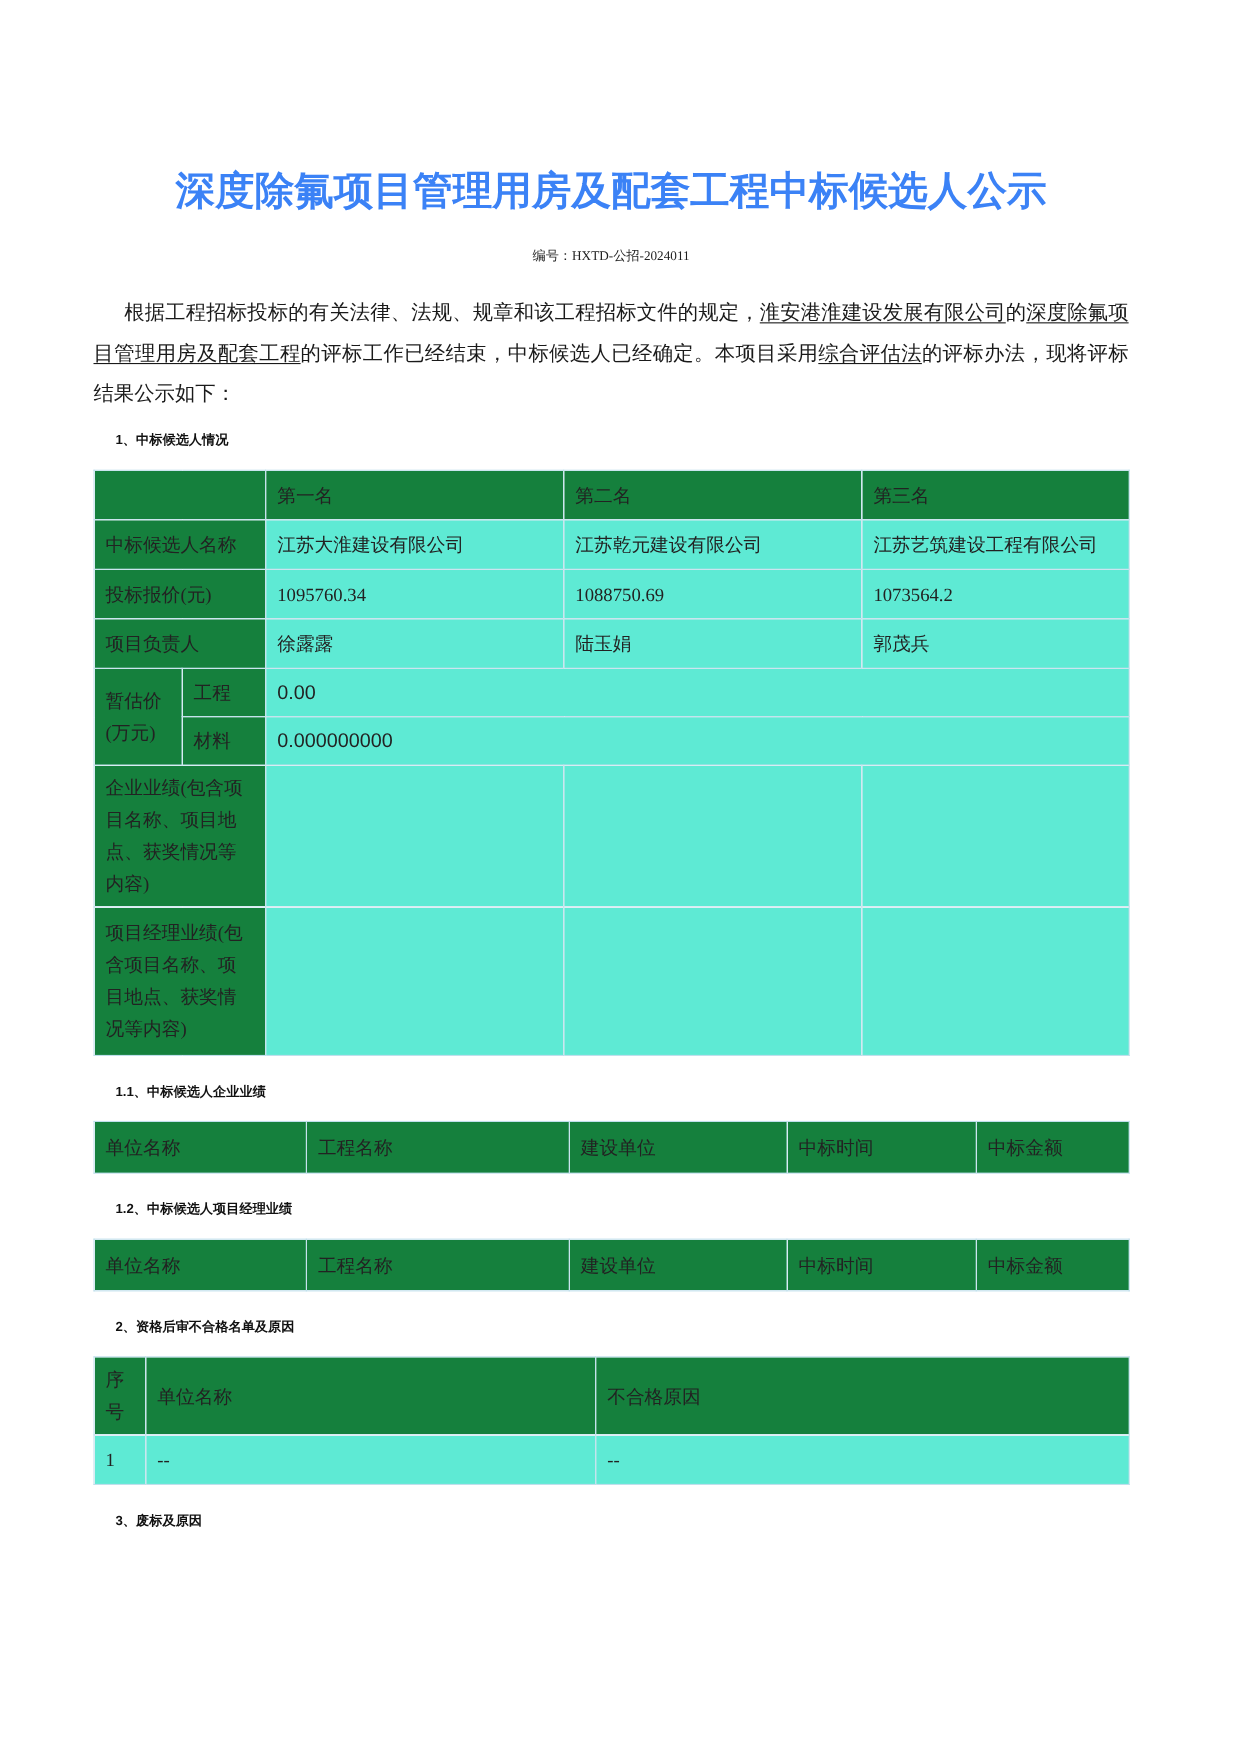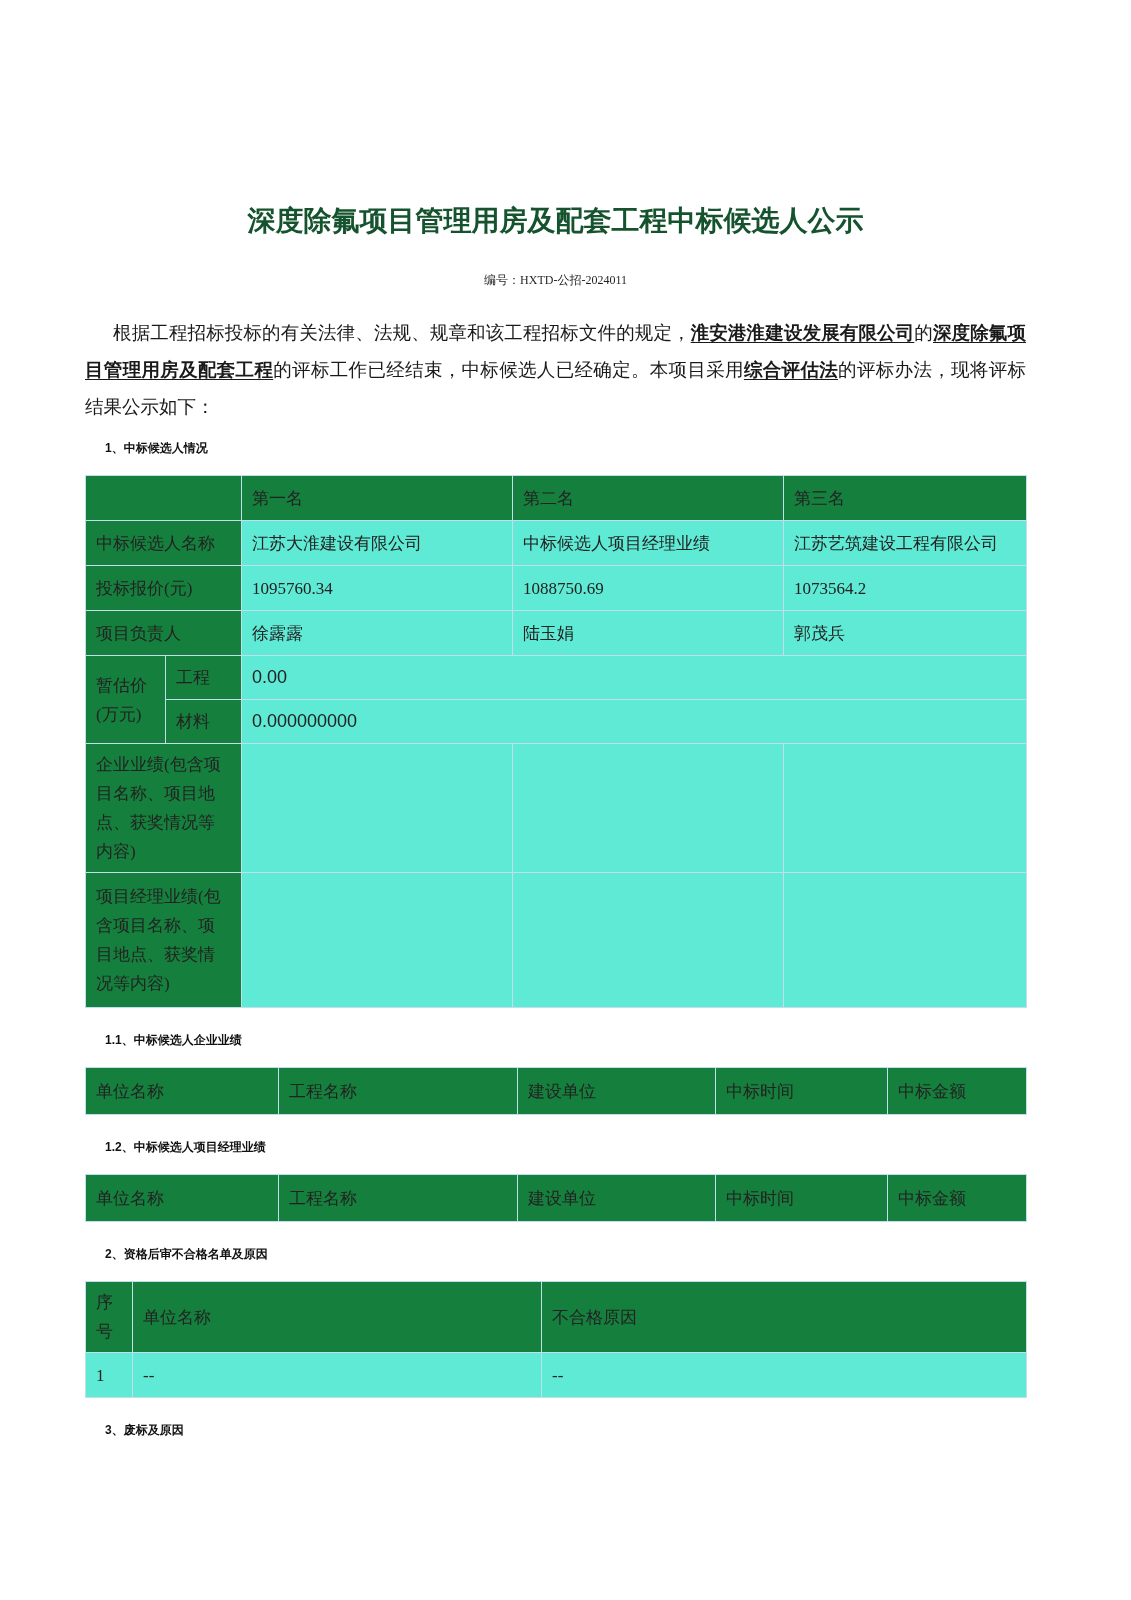--- a/index.html
+++ b/index.html
@@ -15,41 +15,40 @@
     padding-top: 155px;
   }
   .content {
     margin-left: 85px;
     width: 941px;
   }
   h1.doc-title {
     text-align: center;
     font-family: "Liberation Sans", sans-serif;
     font-weight: bold;
-    font-size: 28px;
+    font-size: 36px;
     line-height: 36px;
-    color: #14532d;
-    margin-top: 48px;
+    color: #3b82f6;
   }
   .doc-number {
     margin-top: 31px;
     text-align: center;
     font-size: 12px;
     line-height: 21px;
   }
   p.intro {
     margin-top: 24px;
     font-size: 18.5px;
     line-height: 37px;
     text-indent: 28px;
     text-align: justify;
     color: #1a1a1a;
   }
   p.intro .bu {
-    font-weight: bold;
+    font-weight: normal;
     text-decoration: underline;
     text-underline-offset: 3px;
   }
   h2.sec {
     font-family: "Liberation Sans", sans-serif;
     font-weight: bold;
     font-size: 12px;
     line-height: 20px;
     color: #111111;
     margin: 22px 0 17px 20px;
@@ -104,21 +103,21 @@
       <tbody>
         <tr style="height:45px">
           <td colspan="2" class="lab"></td>
           <td class="lab">第一名</td>
           <td class="lab">第二名</td>
           <td class="lab">第三名</td>
         </tr>
         <tr style="height:45px">
           <td colspan="2" class="lab">中标候选人名称</td>
           <td class="val">江苏大淮建设有限公司</td>
-          <td class="val">中标候选人项目经理业绩</td>
+          <td class="val">江苏乾元建设有限公司</td>
           <td class="val">江苏艺筑建设工程有限公司</td>
         </tr>
         <tr style="height:45px">
           <td colspan="2" class="lab">投标报价(元)</td>
           <td class="val">1095760.34</td>
           <td class="val">1088750.69</td>
           <td class="val">1073564.2</td>
         </tr>
         <tr style="height:45px">
           <td colspan="2" class="lab">项目负责人</td>

